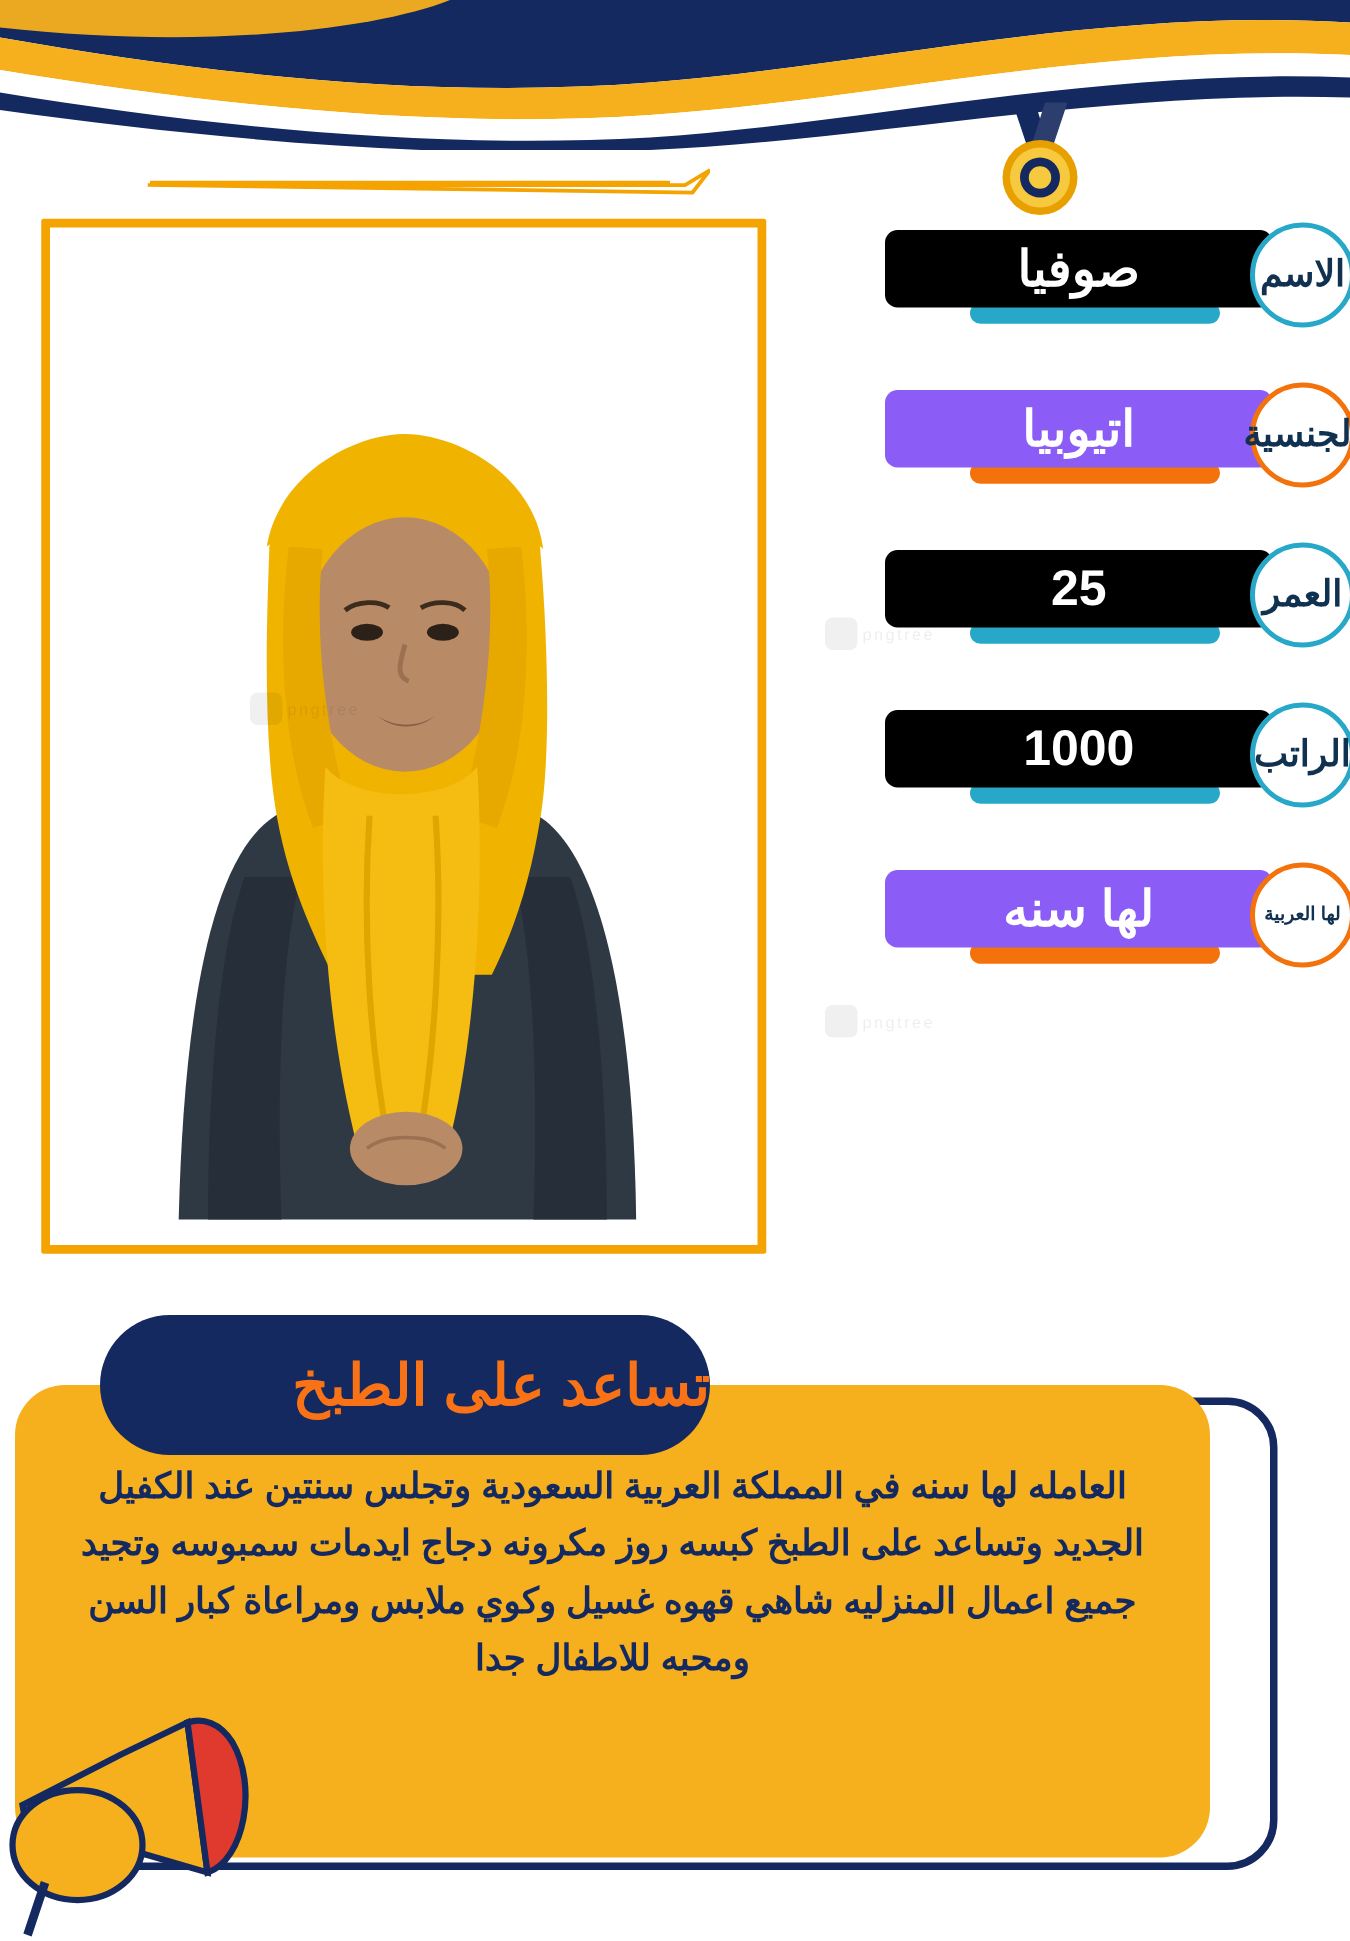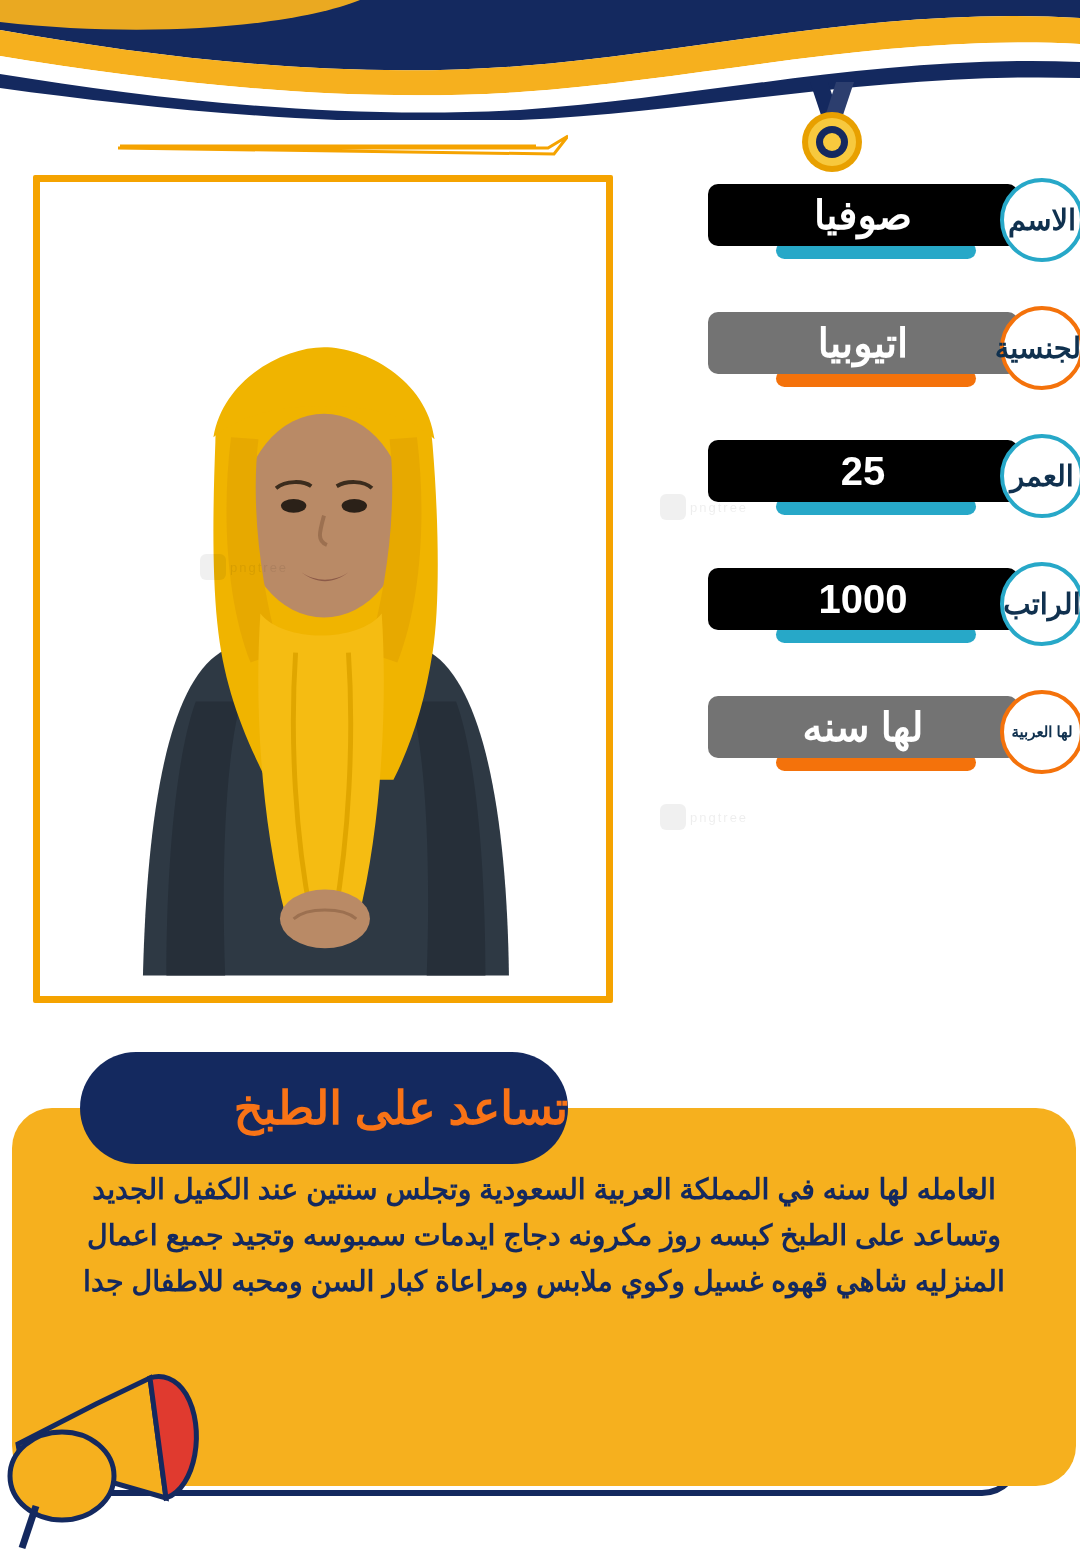--- a/index.html
+++ b/index.html
@@ -84,21 +84,21 @@
     display: flex;
     align-items: center;
     justify-content: center;
     color: #ffffff;
     font-weight: bold;
     font-size: 40px;
     letter-spacing: 0px;
     direction: rtl;
   }
   .info-bar.cyan { background: #000000; }
-  .info-bar.orange { background: #737373; }
+  .info-bar.orange { background: #8b5cf6; }
   .info-shadow {
     position: absolute;
     right: 90px;
     top: 64px;
     width: 200px;
     height: 17px;
     border-radius: 9px;
   }
   .info-shadow.cyan { background: #27A8C8; }
   .info-shadow.orange { background: #F4720B; }
@@ -151,21 +151,21 @@
     width: 1000px;
     height: 378px;
     border: 6px solid #14295F;
     border-radius: 40px;
     z-index: 2;
   }
   .desc-box {
     position: absolute;
     left: 12px;
     top: 1108px;
-    width: 1064px;
+    width: 956px;
     height: 378px;
     background: #F6B01E;
     border-radius: 40px;
     z-index: 3;
     padding: 58px 34px 30px 34px;
   }
   .desc-text {
     color: #14295F;
     font-size: 28.5px;
     font-weight: bold;

